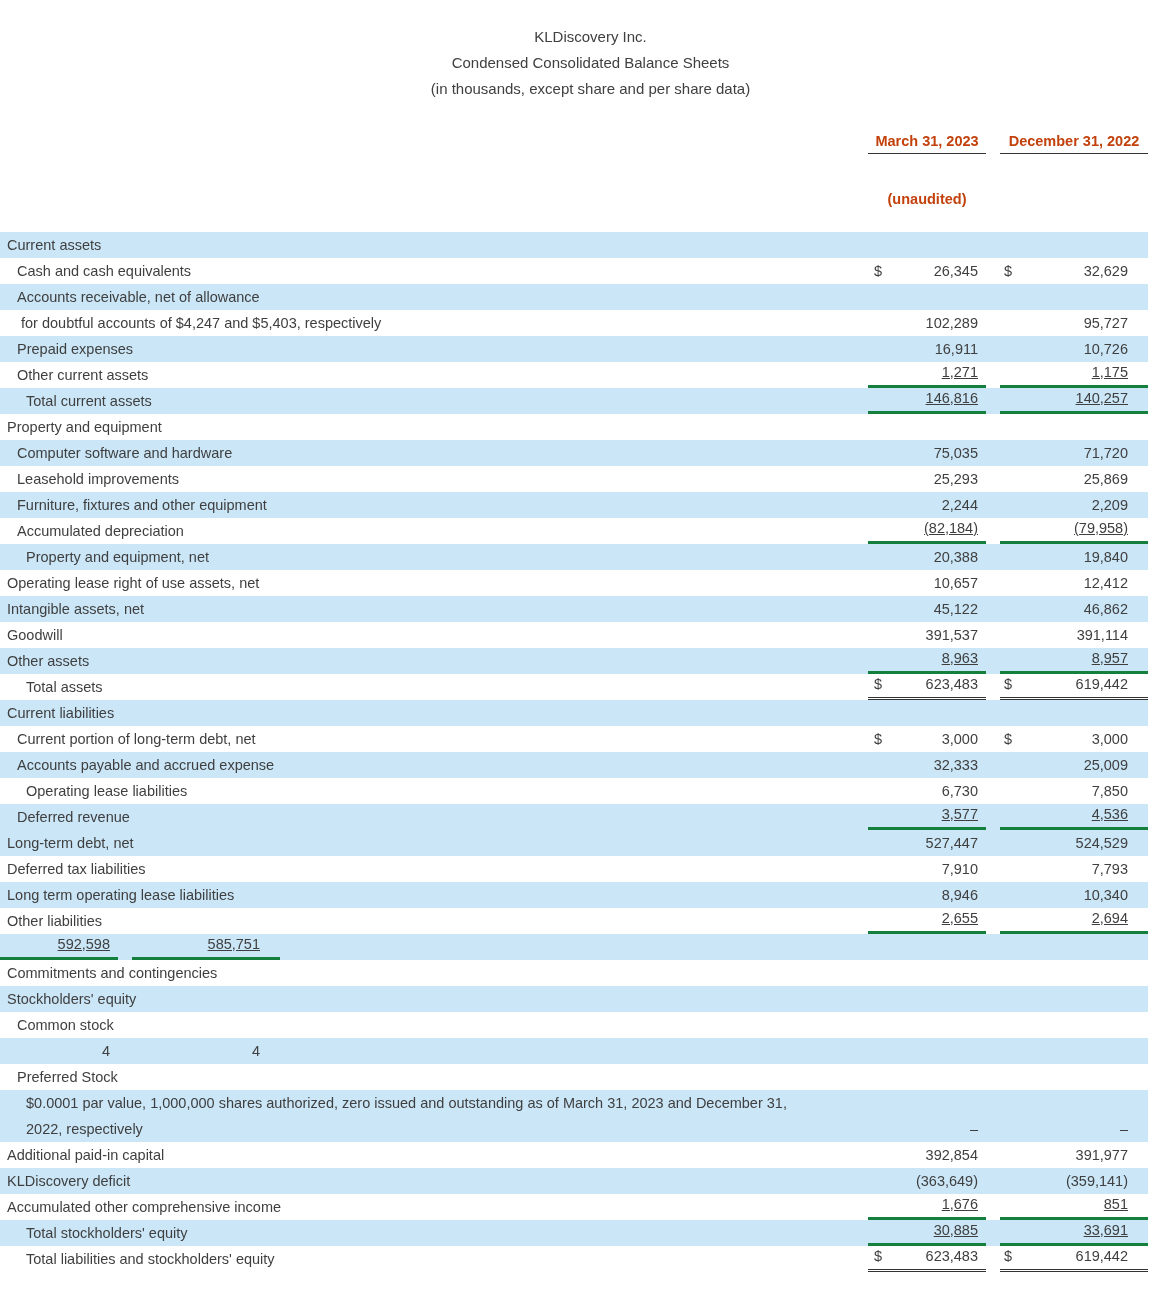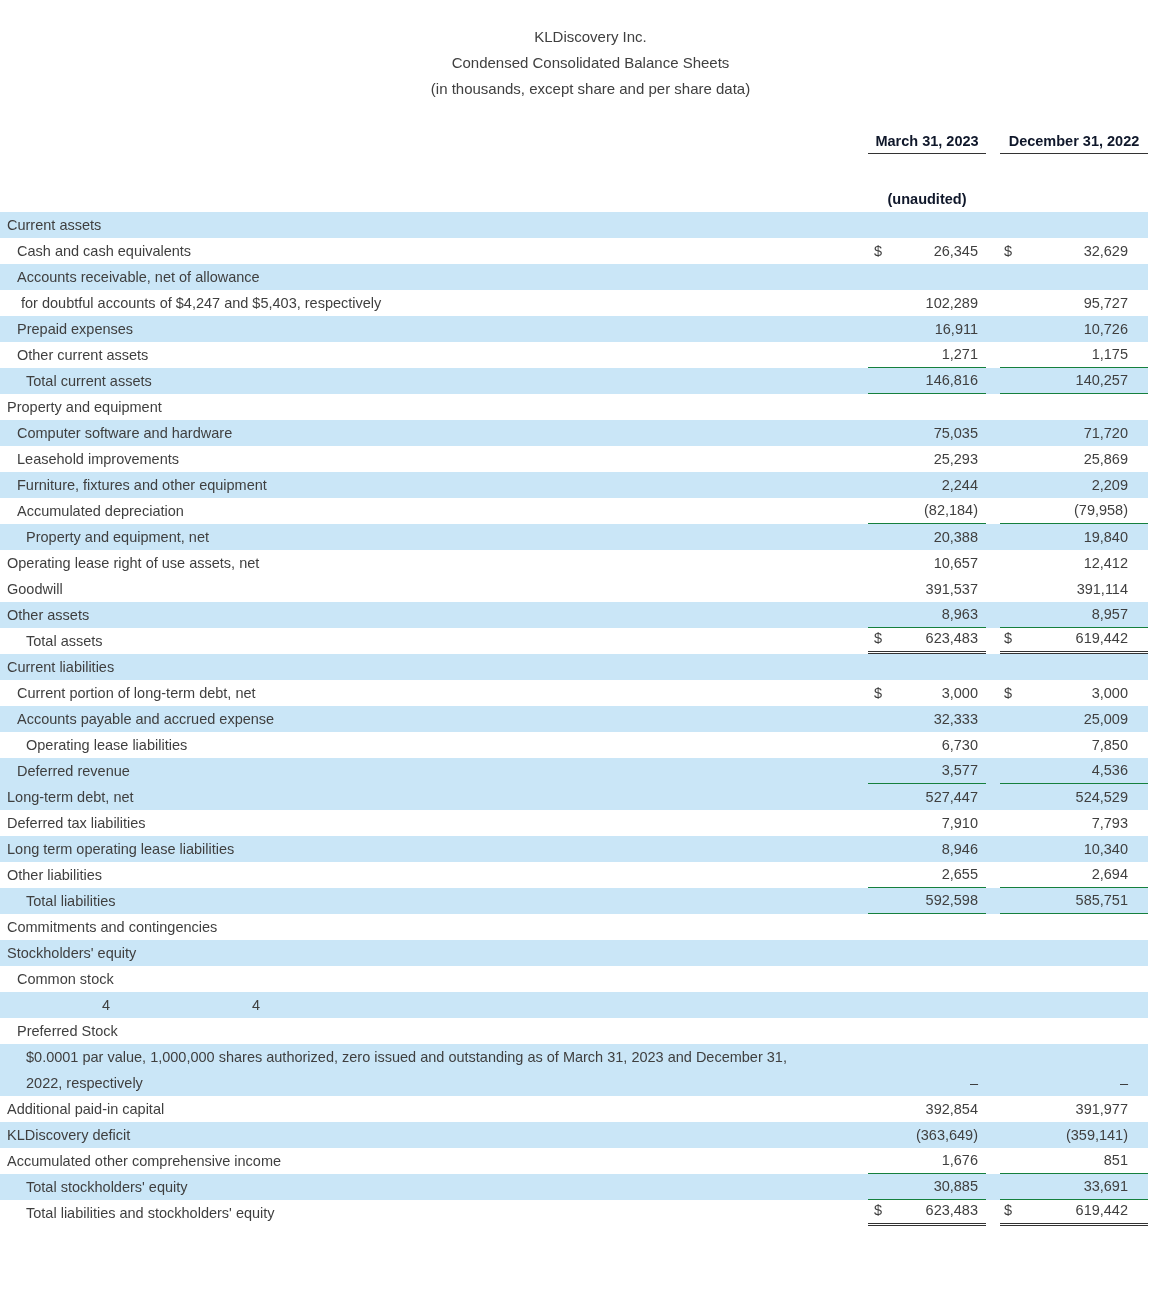--- a/index.html
+++ b/index.html
@@ -9,48 +9,48 @@
     color:#3f3f3f; font-size:14.5px;
     -webkit-font-smoothing:antialiased;
   }
   .page { width:1157px; }
 
   
   .doc-header { padding-top:24px; text-align:center; color:#404040; font-size:15px;margin-left:24px; }
   .doc-header div { line-height:26px; }
 
   
-  .col-headers { display:flex; margin-top:28px; font-weight:bold; color:#0f172a; }
+  .col-headers { display:flex; margin-top:28px; font-weight:bold; color:#c2410c; }
   .ch-spacer { width:868px; }
   .ch-gap { width:14px; }
   .col-head { display:flex; flex-direction:column; }
   .col-head.c1 { width:118px; }
   .col-head.c2 { width:148px; }
   .col-title { display:block; text-align:center; line-height:23px; border-bottom:1px solid #333; }
   .col-note  { display:block; text-align:center; line-height:26px;margin-top:32px; }
 
   
-  .table { margin-top:0; }
+  .table { margin-top:20px; }
   .row { display:flex; align-items:flex-end; width:1148px; min-height:26px; }
   .row.shaded { background:#cae6f7; }
   .label { width:868px; box-sizing:border-box; line-height:26px; }
   .ind0 { padding-left:7px; }
   .ind1 { padding-left:17px; }
   .ind15 { padding-left:21px; }
   .ind2 { padding-left:26px; }
   .vg {
     display:flex; justify-content:space-between; align-items:flex-end;
     box-sizing:border-box; line-height:26px; height:26px;
   }
   .vg.c1 { width:118px; padding-left:6px; padding-right:8px; }
   .vg.c2 { width:148px; padding-left:4px; padding-right:20px; }
   .gapcell { width:14px; height:26px; }
   .vg .dollar { text-align:left; }
   .vg .num { margin-left:auto; text-align:right; }
-  .vg.u-s { border-bottom:1px solid #15803d; }
+  .vg.u-s { border-bottom:3px solid #15803d;text-decoration:underline; }
   .vg.u-d { border-bottom:3px double #333; }
 </style>
 </head>
 <body>
 
 <div class="page">
 
   <div class="doc-header">
     <div>KLDiscovery Inc.</div>
     <div>Condensed Consolidated Balance Sheets</div>
@@ -221,20 +221,32 @@
           <div>Operating lease right of use assets, net</div>
         </div>
         <div class="vg c1">
           <span class="num">10,657</span>
         </div>
         <div class="gapcell"></div>
         <div class="vg c2">
           <span class="num">12,412</span>
         </div>
       </div>
+      <div class="row shaded">
+        <div class="label ind0">
+          <div>Intangible assets, net</div>
+        </div>
+        <div class="vg c1">
+          <span class="num">45,122</span>
+        </div>
+        <div class="gapcell"></div>
+        <div class="vg c2">
+          <span class="num">46,862</span>
+        </div>
+      </div>
       <div class="row">
         <div class="label ind0">
           <div>Goodwill</div>
         </div>
         <div class="vg c1">
           <span class="num">391,537</span>
         </div>
         <div class="gapcell"></div>
         <div class="vg c2">
           <span class="num">391,114</span>
@@ -366,23 +378,20 @@
         </div>
         <div class="vg c1 u-s">
           <span class="num">2,655</span>
         </div>
         <div class="gapcell"></div>
         <div class="vg c2 u-s">
           <span class="num">2,694</span>
         </div>
       </div>
       <div class="row shaded">
-        <div class="label ind2">
-          <div>Total liabilities</div>
-        </div>
         <div class="vg c1 u-s">
           <span class="num">592,598</span>
         </div>
         <div class="gapcell"></div>
         <div class="vg c2 u-s">
           <span class="num">585,751</span>
         </div>
       </div>
       <div class="row">
         <div class="label ind0">

